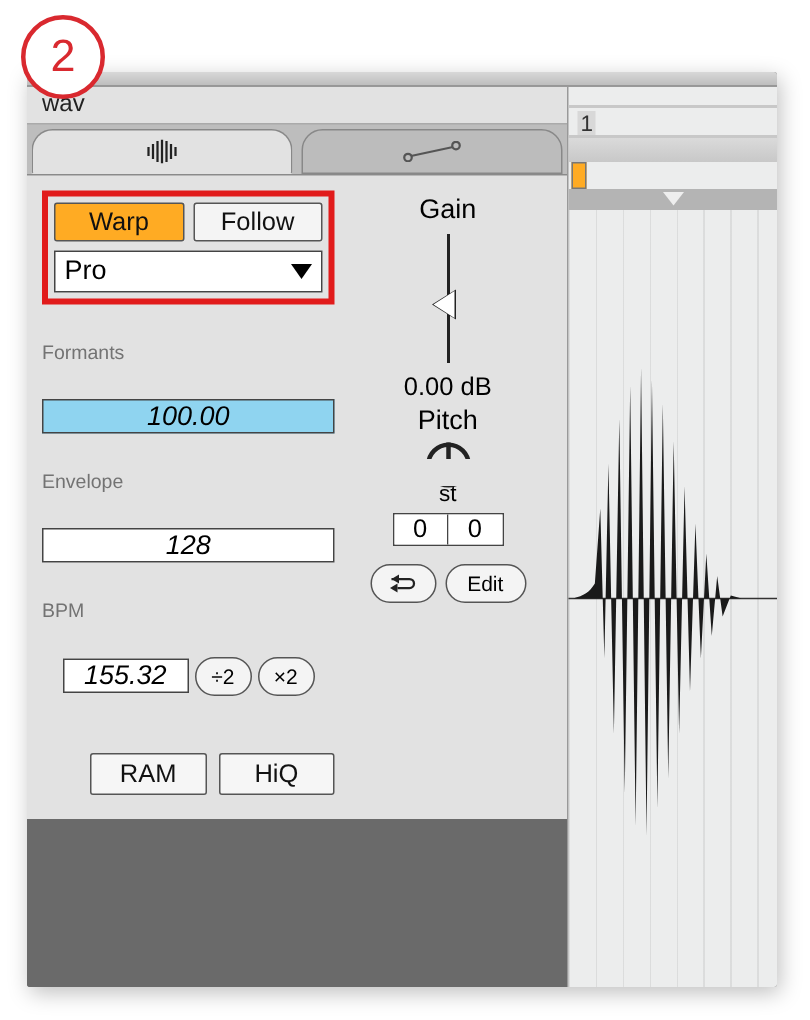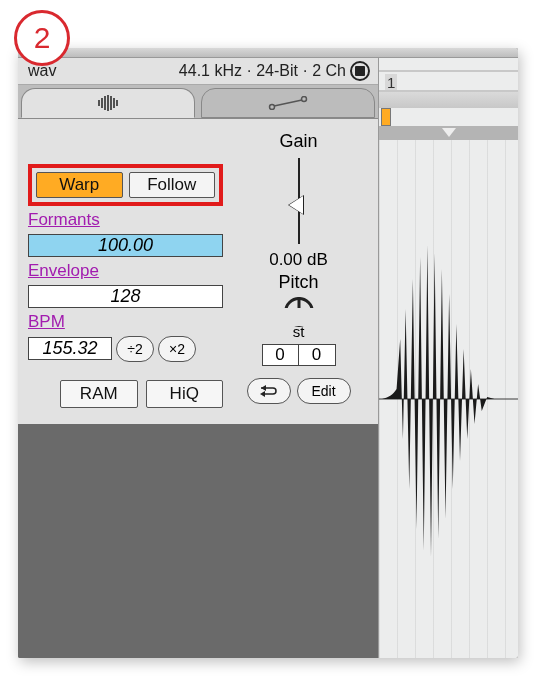--- a/index.html
+++ b/index.html
@@ -43,43 +43,43 @@
     border-bottom:1px solid #8a8a8a;
   }
   .tab { flex:1; margin:0 3px; border:1px solid #888; border-top-left-radius:14px; border-top-right-radius:14px; height:30px; display:flex; align-items:center; justify-content:center; background:#bcbcbc;}
   .tab.active{ background:#e2e2e2; border-bottom-color:#e2e2e2;}
   .tab svg { pointer-events:none;}
 
   .panel-body {
     background:#e2e2e2; padding:10px 10px 16px 10px;
     display:flex; gap:6px;
   }
-  .col-left { width:195px; display:flex; flex-direction:column; gap:4px;margin-top:35px;}
+  .col-left { width:195px; display:flex; flex-direction:column; gap:24px;}
   .col-right{ flex:1; display:flex; flex-direction:column; align-items:center; gap:2px; padding-top:2px;}
 
   .highlight-box { border:4px solid #e11b1b; padding:4px; display:flex; flex-direction:column; gap:6px;}
   .btn-row { display:flex; gap:6px; }
   .btn {
     border:1px solid #555; background:#f6f6f6; font-size:17px; padding:2px 0;
     text-align:center; color:#111; border-radius:2px; cursor:pointer;
   }
   .btn.warp { background:#ffab23; flex:1;}
   .btn.follow { background:#f4f4f4; flex:1;}
   .select {
     border:1px solid #444; background:#fff; height:28px; display:flex; align-items:center;
     justify-content:space-between; padding:0 6px; font-size:18px;
   }
   .select .tri { width:0;height:0;border-left:7px solid transparent;border-right:7px solid transparent;border-top:10px solid #000;}
 
-  .field-label{ font-size:17px; color:#a21caf;text-decoration:underline;}
+  .field-label{ font-size:13px; color:#737373;}
   .value-box { border:1px solid #444; background:#fff; text-align:center; font-size:18px; padding:0 0;font-style:italic;}
   .value-box.blue{ background:#8fd4f0;}
   .value-box.wide{ width:100%;}
 
-  .bpm-row{display:flex; gap:4px; align-items:center;}
+  .bpm-row{display:flex; gap:4px; align-items:center;justify-content:center;}
   .bpm-row .value-box{ width:84px;}
   .round-btn{
     width:38px;height:26px;border:1px solid #555; border-radius:13px; background:#f4f4f4;
     display:flex;align-items:center;justify-content:center; font-size:14px; cursor:pointer;
   }
 
   .ram-row{ display:flex; gap:8px; margin-top:14px;padding-left:32px;}
   .ram-row .btn{ flex:1; font-size:17px; padding:3px 0;}
 
   
@@ -129,24 +129,20 @@
 
 <div class="window">
   <div class="window-topbar"></div>
 
   <div class="content-row">
 
     <div class="panel">
 
       <div class="status-bar">
         <span>wav</span>
-        <span class="right">
-          <span>44.1 kHz · 24-Bit · 2 Ch</span>
-          <span class="disk-icon"></span>
-        </span>
       </div>
 
       <div class="tab-row">
         <div class="tab active">
           <svg width="28" height="16" viewBox="0 0 28 16">
               <g stroke="#222" stroke-width="1.5">
                 <line x1="2" y1="8" x2="2" y2="8"></line>
                 <line x1="5" y1="5" x2="5" y2="11"></line>
                 <line x1="8" y1="3" x2="8" y2="13"></line>
                 <line x1="11" y1="1" x2="11" y2="15"></line>
@@ -167,20 +163,24 @@
         </div>
       </div>
 
       <div class="panel-body">
         <div class="col-left">
           <div class="highlight-box">
             <div class="btn-row">
               <div class="btn warp">Warp</div>
               <div class="btn follow">Follow</div>
             </div>
+            <div class="select">
+              <span>Pro</span>
+              <span class="tri"></span>
+            </div>
           </div>
 
           <div class="field-label">Formants</div>
           <div class="value-box blue wide">100.00</div>
 
           <div class="field-label">Envelope</div>
           <div class="value-box wide">128</div>
 
           <div class="field-label">BPM</div>
           <div class="bpm-row">

